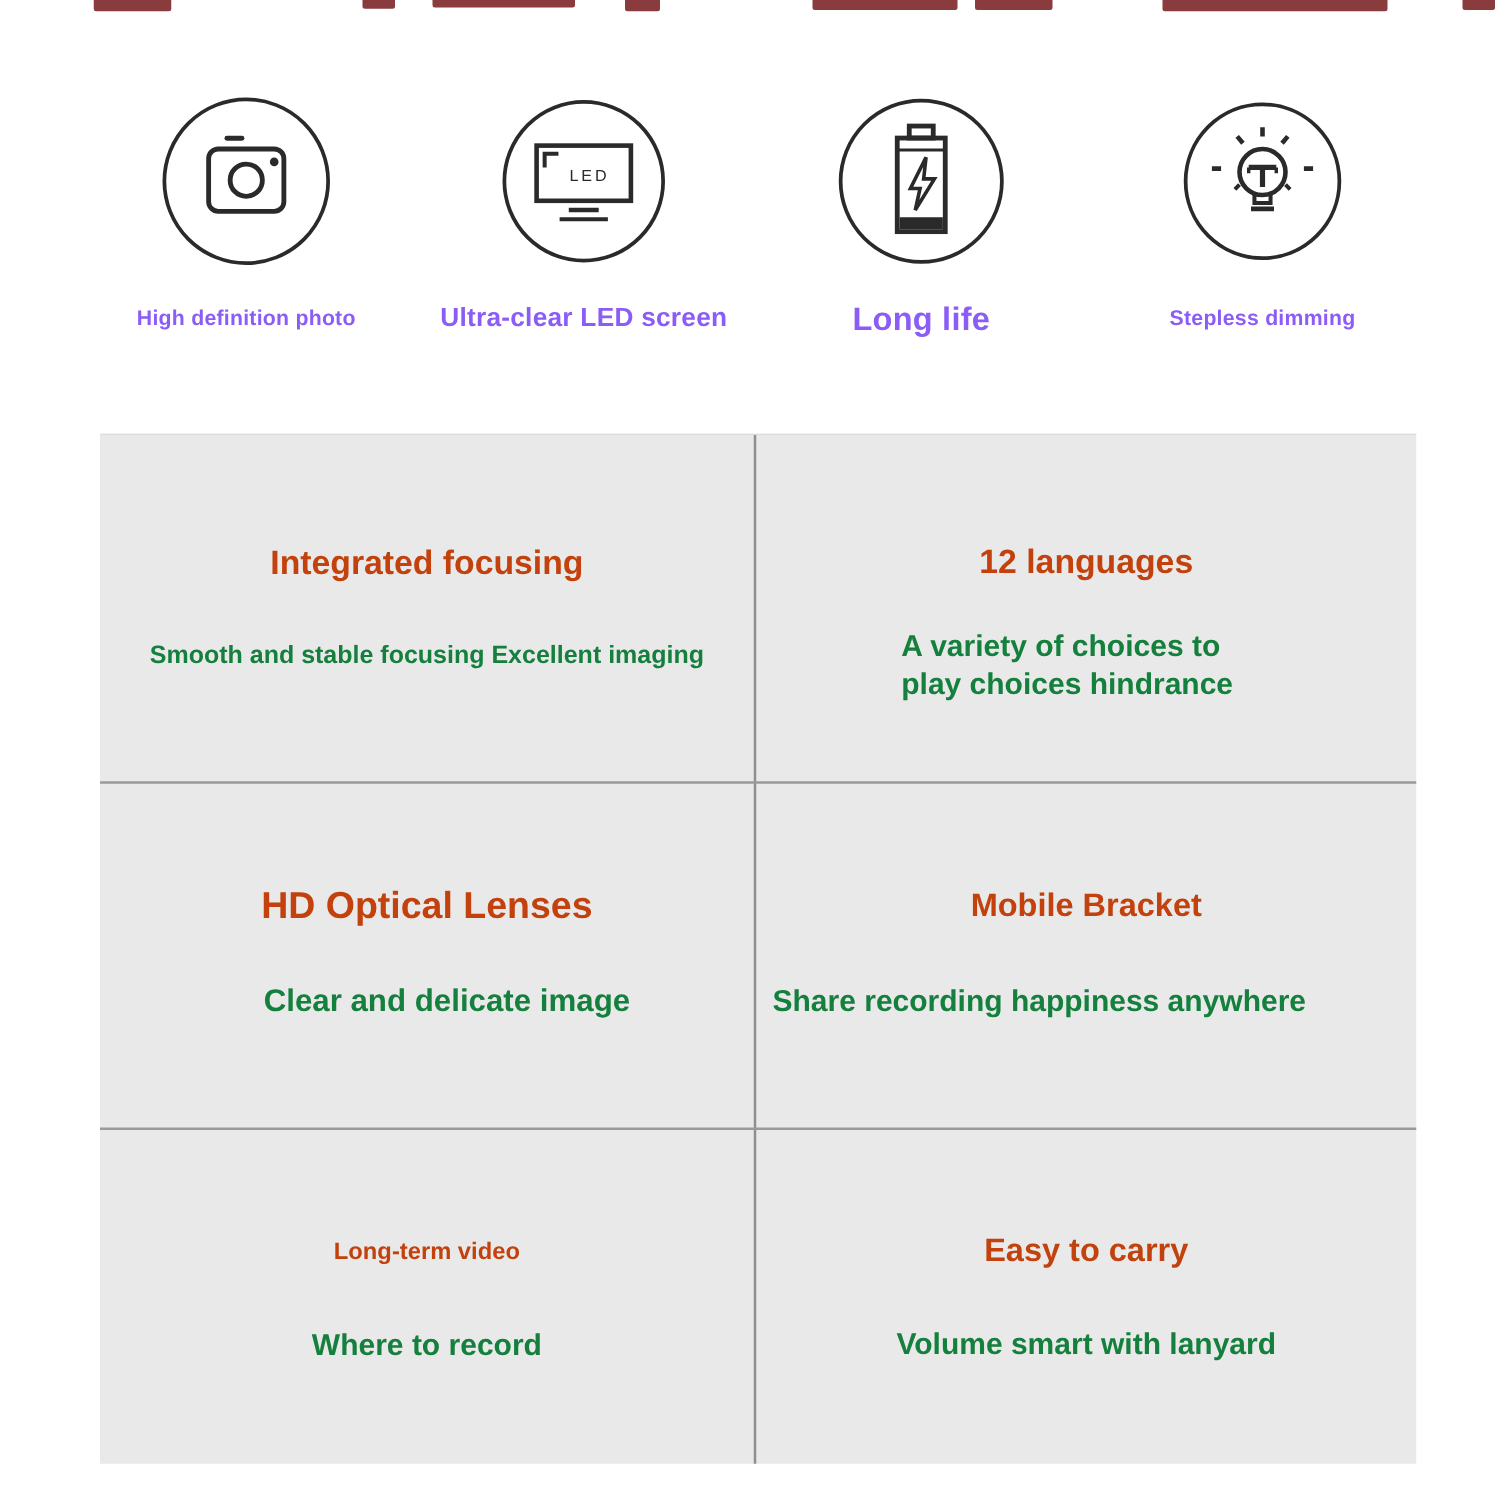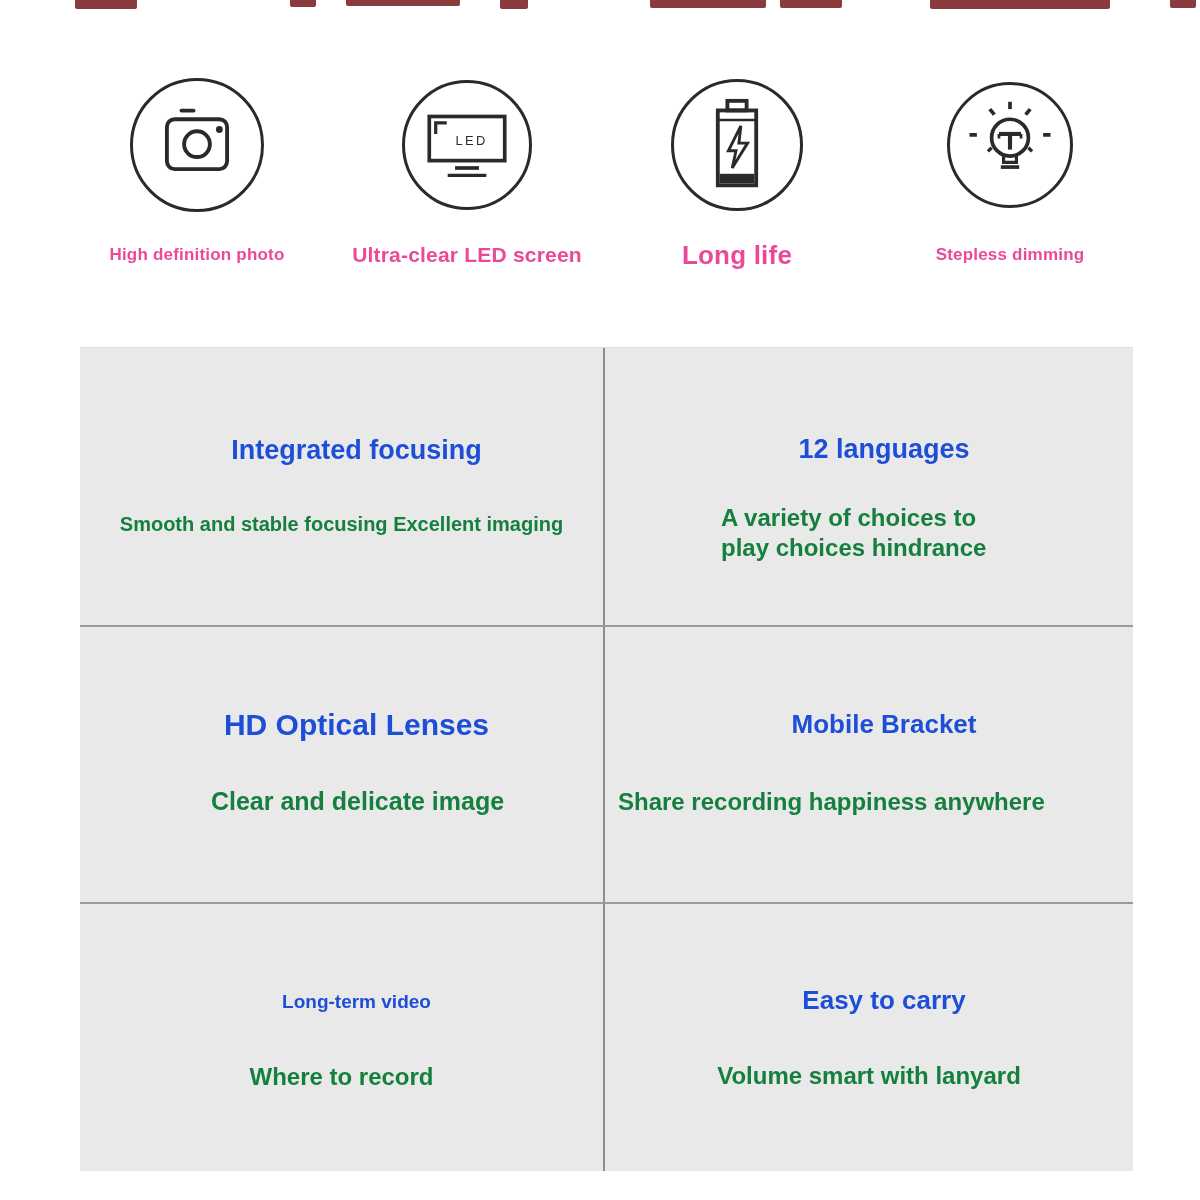--- a/index.html
+++ b/index.html
@@ -19,21 +19,21 @@
     border:3px solid #2a2a2a;border-radius:50%;
     display:flex;align-items:center;justify-content:center;background:#fff;
   }
   .f1{left:57px;}  .f1 .circle{width:128px;height:128px;top:3px;}
   .f2{left:327px;} .f2 .circle{width:124px;height:124px;top:5px;}
   .f3{left:597px;} .f3 .circle{width:126px;height:126px;top:4px;}
   .f4{left:870px;} .f4 .circle{width:120px;height:120px;top:7px;}
   .feature .label{
     position:absolute;left:0;top:160px;width:100%;height:40px;
     display:flex;align-items:center;justify-content:center;
-    font-weight:700;color:#ec4899;white-space:nowrap;letter-spacing:.2px;
+    font-weight:700;color:#8b5cf6;white-space:nowrap;letter-spacing:.2px;
   }
   .f1 .label{font-size:17px;}
   .f2 .label{font-size:21px;}
   .f3 .label{font-size:26px;}
   .f4 .label{font-size:17px;}
   .icon-svg{stroke:#2a2a2a;fill:none;}
   .icon-svg text{stroke:none;fill:#2a2a2a;font-family:"Liberation Sans",sans-serif;}
 
   
   .grid{position:absolute;left:80px;top:347px;width:1053px;height:823px;background:#e9e9e9;border-top:1px solid #dcdcdc;}
@@ -42,21 +42,21 @@
   .h1{top:277px;} .h2{top:554px;}
 
   .cell{position:absolute;overflow:hidden;}
   .c1{left:0;top:0;width:523px;height:277px;}
   .c2{left:525px;top:0;width:528px;height:277px;}
   .c3{left:0;top:279px;width:523px;height:218px;}
   .c4{left:525px;top:279px;width:528px;height:275px;}
   .c5{left:0;top:556px;width:523px;height:267px;}
   .c6{left:525px;top:556px;width:528px;height:267px;}
 
-  .cell-title{position:absolute;left:15px;width:100%;text-align:center;font-weight:700;color:#1d4ed8;white-space:nowrap;}
+  .cell-title{position:absolute;left:0;width:100%;text-align:center;font-weight:700;color:#c2410c;white-space:nowrap;}
   .cell-sub{position:absolute;left:0;width:100%;text-align:center;font-weight:700;color:#15803d;white-space:nowrap;}
 
   .c1 .cell-title{top:85px;font-size:27px;line-height:34px;}
   .c1 .cell-sub{top:163px;font-size:20px;line-height:26px;}
 
   .c2 .cell-title{top:84px;font-size:27px;line-height:34px;}
   .c2 .cell-sub{top:155px;font-size:24px;line-height:30px;text-align:left;padding-left:116px;box-sizing:border-box;}
 
   .c3 .cell-title{top:80px;font-size:30px;line-height:36px;}
   .c3 .cell-sub{top:160px;font-size:25px;line-height:28px;padding-left:16px;}

